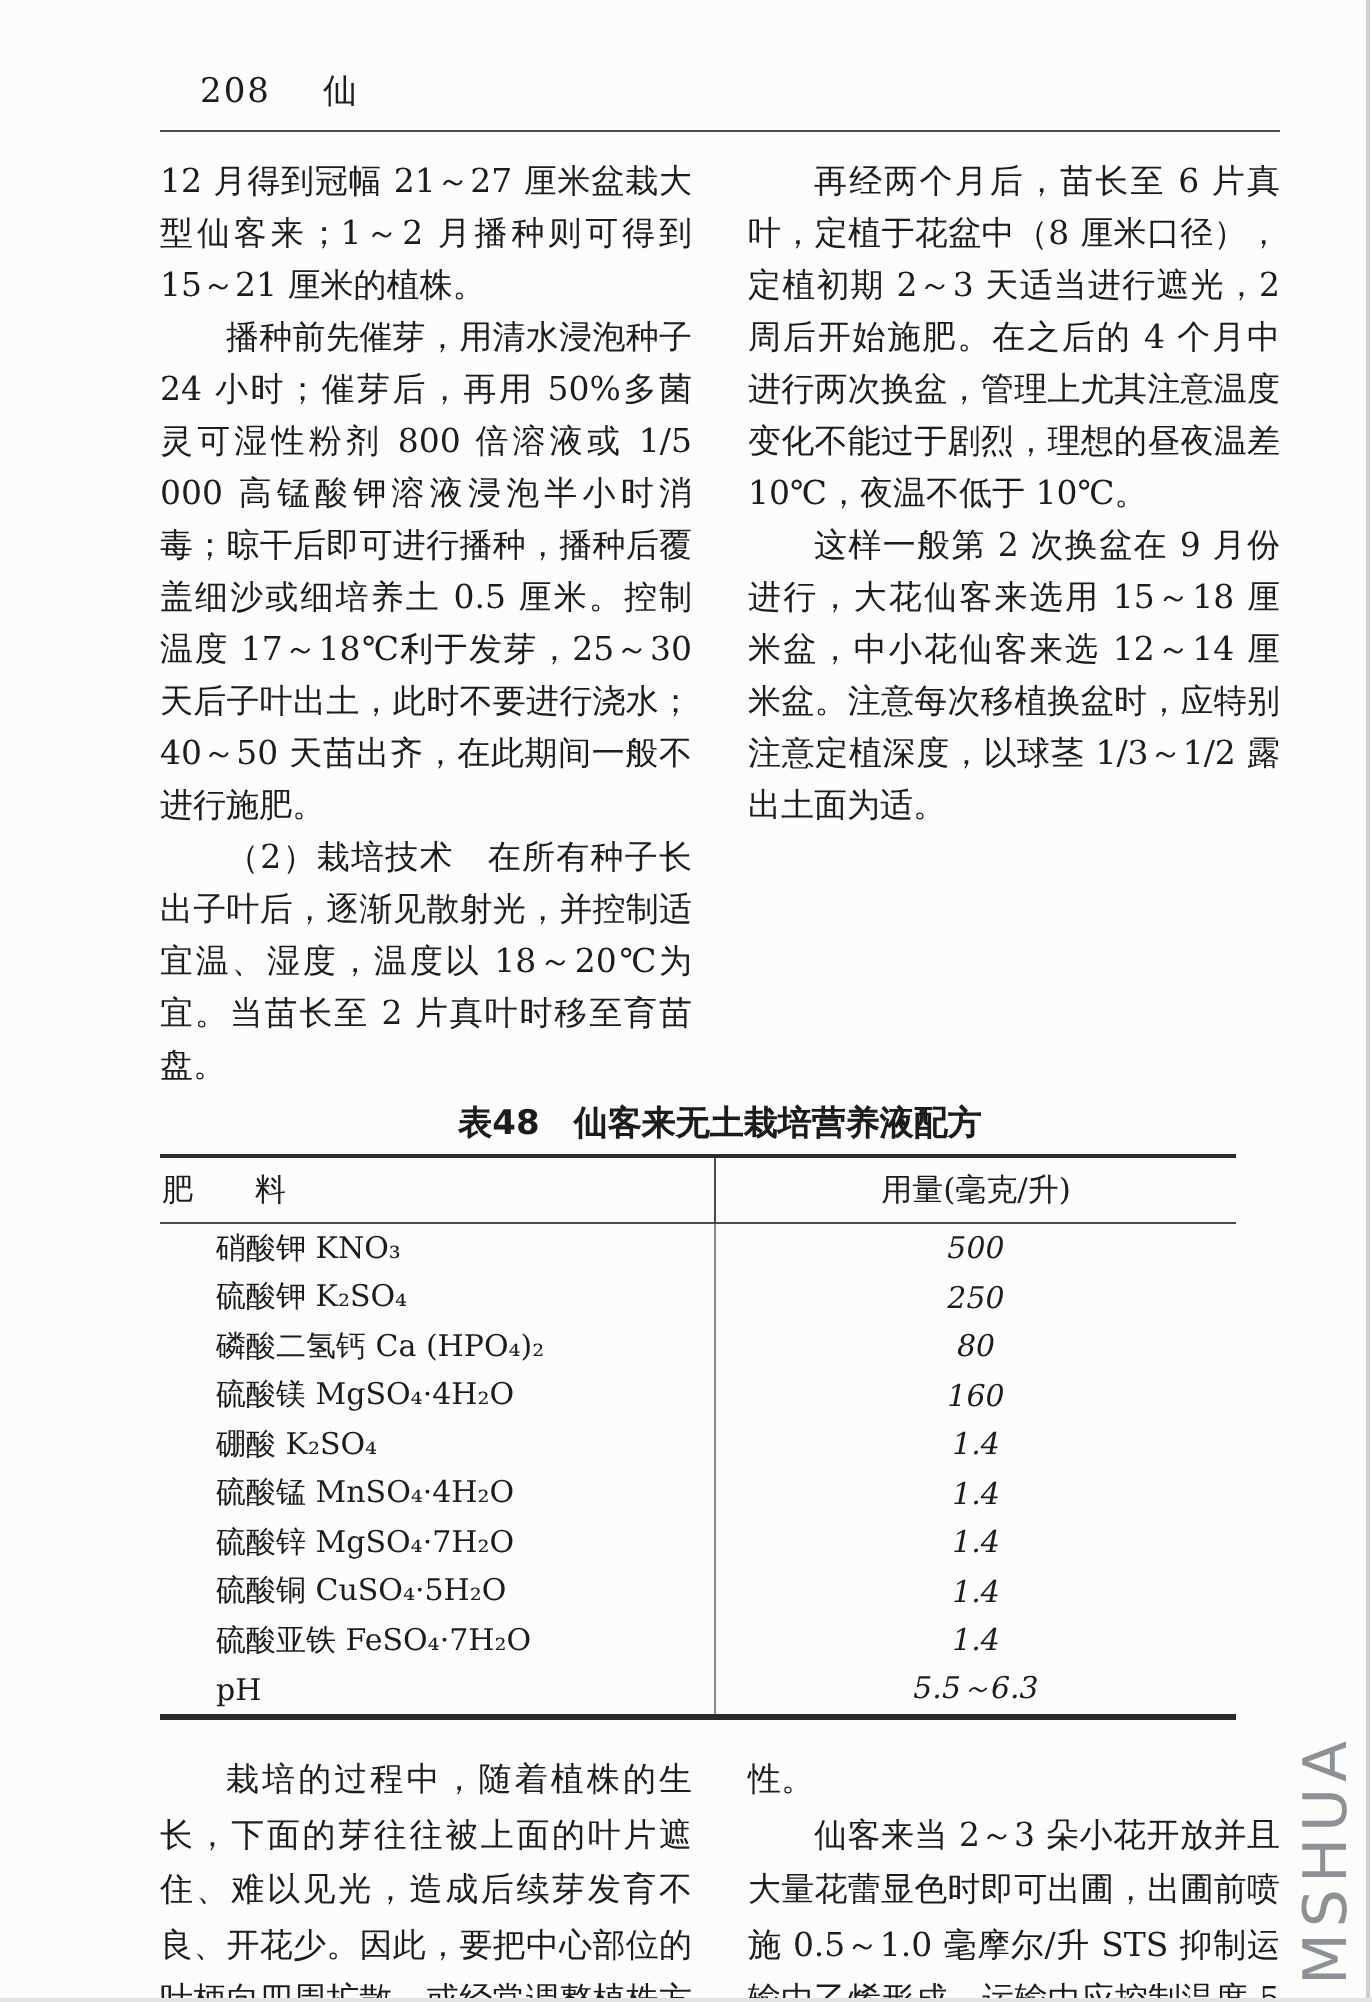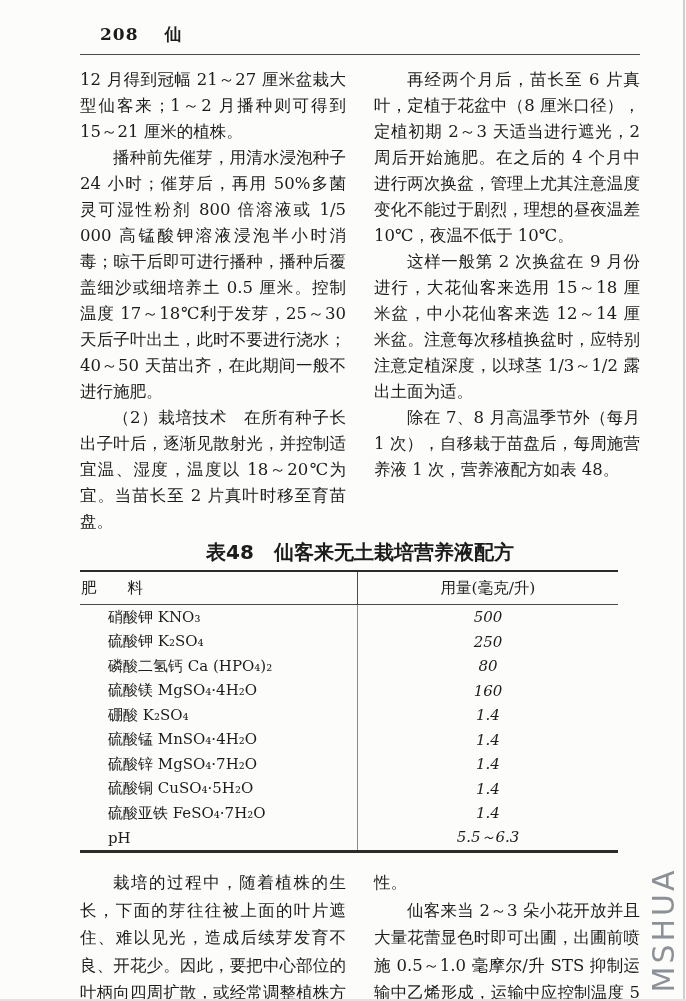--- a/index.html
+++ b/index.html
@@ -12,40 +12,40 @@
     font-family:"DejaVu Serif","Liberation Serif",serif;
     color:#1c1c1c;
   }
   
   .edge-right{position:absolute;top:0;right:1px;width:2px;height:100%;background:#cfcfcd;}
   .edge-bottom{position:absolute;left:0;bottom:0;width:100%;height:2px;background:#e3e3e1;}
 
   .content{position:absolute;left:80px;top:0;width:560px;}
 
   .page-header{
-    padding-top:23px;
+    padding-top:34px;
     font-size:17px;
-    font-weight:bold;
+    font-weight:normal;
     letter-spacing:1px;
     border-bottom:1px solid #4a4a4a;
     padding-bottom:8px;
     padding-left:20px;
   }
   .page-header .num{margin-right:26px;}
 
   .twocol{display:flex;gap:28px;margin-top:12px;}
   .col{width:274px;font-size:16.5px;line-height:26px;text-align:justify;text-justify:inter-ideograph;}
   .col p{margin:0;}
   .col p.indent{text-indent:2em;}
 
   .table-block{margin-top:4px;}
   .table-title{
     text-align:center;
     font-weight:bold;
-    font-size:20px;
+    font-size:17px;
     margin:2px 0 4px 0;
     font-family:"DejaVu Sans","Liberation Sans",sans-serif;
   }
   table.nutrient{
     width:538px;
     border-collapse:collapse;
     border-top:2px solid #2b2b2b;
     border-bottom:3px solid #2b2b2b;
     font-size:15px;
   }
@@ -86,21 +86,20 @@
 
     <div class="twocol">
       <div class="col">
         <p>12 月得到冠幅 21～27 厘米盆栽大型仙客来；1～2 月播种则可得到 15～21 厘米的植株。</p>
         <p class="indent">播种前先催芽，用清水浸泡种子 24 小时；催芽后，再用 50%多菌灵可湿性粉剂 800 倍溶液或 1/5 000 高锰酸钾溶液浸泡半小时消毒；晾干后即可进行播种，播种后覆盖细沙或细培养土 0.5 厘米。控制温度 17～18℃利于发芽，25～30 天后子叶出土，此时不要进行浇水；40～50 天苗出齐，在此期间一般不进行施肥。</p>
         <p class="indent">（2）栽培技术　在所有种子长出子叶后，逐渐见散射光，并控制适宜温、湿度，温度以 18～20℃为宜。当苗长至 2 片真叶时移至育苗盘。</p>
       </div>
       <div class="col">
         <p class="indent">再经两个月后，苗长至 6 片真叶，定植于花盆中（8 厘米口径），定植初期 2～3 天适当进行遮光，2 周后开始施肥。在之后的 4 个月中进行两次换盆，管理上尤其注意温度变化不能过于剧烈，理想的昼夜温差 10℃，夜温不低于 10℃。</p>
         <p class="indent">这样一般第 2 次换盆在 9 月份进行，大花仙客来选用 15～18 厘米盆，中小花仙客来选 12～14 厘米盆。注意每次移植换盆时，应特别注意定植深度，以球茎 1/3～1/2 露出土面为适。</p>
-        <p class="indent">除在 7、8 月高温季节外（每月 1 次），自移栽于苗盘后，每周施营养液 1 次，营养液配方如表 48。</p>
       </div>
     </div>
 
     <div class="table-block">
       <div class="table-title">表48　仙客来无土栽培营养液配方</div>
       <table class="nutrient">
         <thead>
           <tr>
             <th class="name-h">肥　　料</th>
             <th class="val-h">用量(毫克/升)</th>

